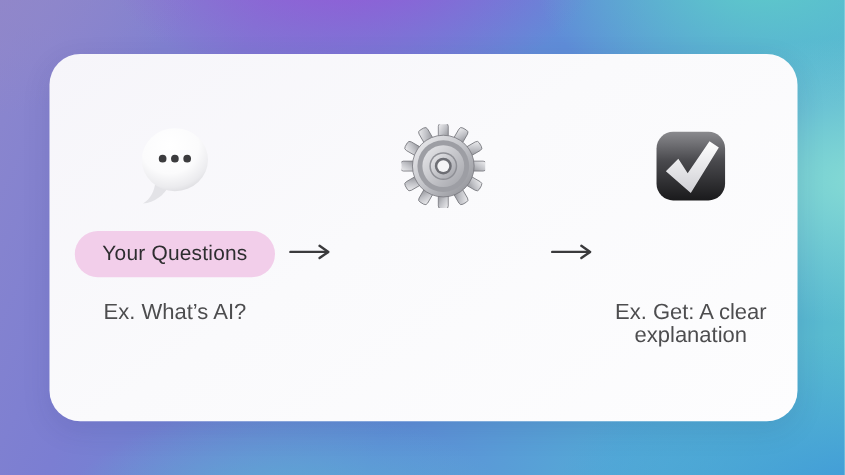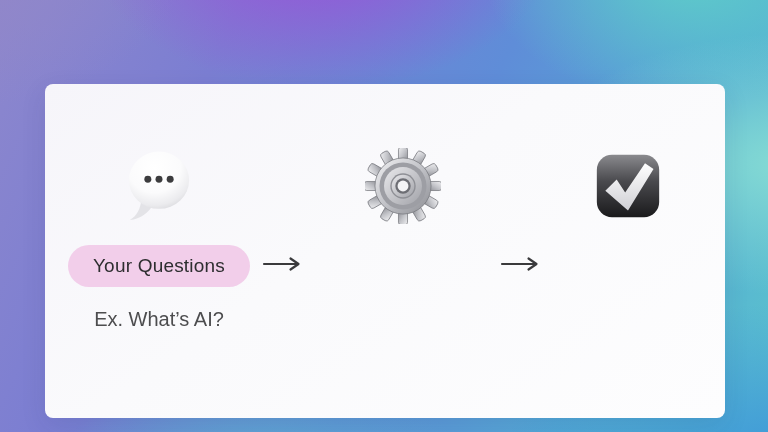--- a/index.html
+++ b/index.html
@@ -16,24 +16,23 @@
       radial-gradient(50% 55% at -6% -8%, #9287c8 0%, rgba(146,135,200,0) 60%),
       radial-gradient(62% 58% at 104% 106%, #3d95da 0%, rgba(61,149,218,0) 62%),
       radial-gradient(48% 46% at 34% 112%, #5ab4d2 0%, rgba(90,180,210,0) 58%),
       linear-gradient(115deg, #8d87cd 0%, #7b7ed2 25%, #5f8dd8 55%, #54aad6 78%, #5cc4cc 100%);
   }
 
   .card {
     position: absolute;
     left: 45px; top: 49px;
     width: 680px; height: 334px;
-    border-radius: 8px;
+    border-radius: 28px;
     background: linear-gradient(145deg, #f6f5fa 0%, #fafafc 45%, #fdfdfe 100%);
     box-shadow: 0 8px 26px rgba(40, 40, 90, 0.10);
-    margin-top: 35px;
   }
 
   .col { position: absolute; top: 0; height: 100%; width: 220px; }
   .col-1 { left: 4px; }
   .col-2 { left: 248px; }
   .col-3 { left: 473px; }
 
   .iconbox {
     position: absolute; top: 62px; left: 0;
     width: 100%; height: 80px;
@@ -163,16 +162,17 @@
             </linearGradient>
             <linearGradient id="chkGrad" x1="0" y1="0" x2="0" y2="1">
               <stop offset="0%" stop-color="#ffffff"></stop>
               <stop offset="100%" stop-color="#cfcfd4"></stop>
             </linearGradient>
           </defs>
           <rect x="3" y="3" width="66" height="66" rx="16" fill="url(#darkSq)"></rect>
           <path d="M12 41 L24 29 L33 43 L54 12 L63 18 L36 62 Z" fill="url(#chkGrad)"></path>
         </svg>
       </div>
+      <div class="caption">Ex. Get: A clear explanation</div>
     </div>
 
   </div>
 </div>
 
 </body></html>

